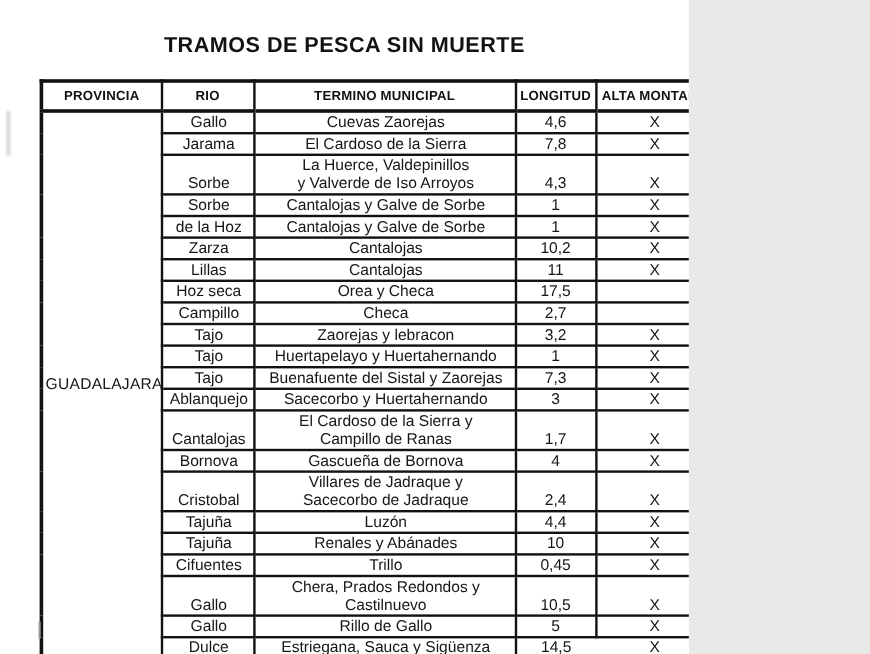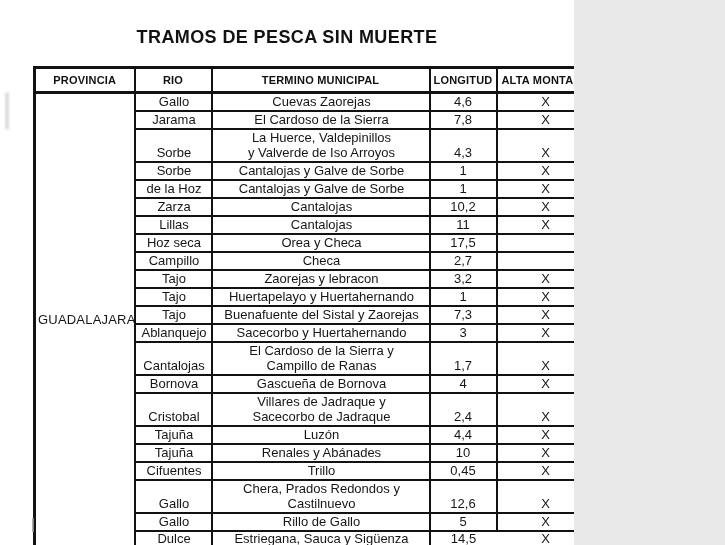--- a/index.html
+++ b/index.html
@@ -248,21 +248,21 @@
           <td class="col-rio">Cifuentes</td>
           <td class="col-termino">Trillo</td>
           <td class="col-longitud">0,45</td>
           <td class="col-baja">X</td>
           <td class="col-alta"></td>
         </tr>
         <tr class="tall">
           <td class="col-rio">Gallo</td>
           <td class="col-termino">Chera, Prados Redondos y
 Castilnuevo</td>
-          <td class="col-longitud">12,6</td>
+          <td class="col-longitud">10,5</td>
           <td class="col-baja">X</td>
           <td class="col-alta"></td>
         </tr>
         <tr>
           <td class="col-rio">Gallo</td>
           <td class="col-termino">Rillo de Gallo</td>
           <td class="col-longitud">5</td>
           <td class="col-baja">X</td>
           <td class="col-alta"></td>
         </tr>

